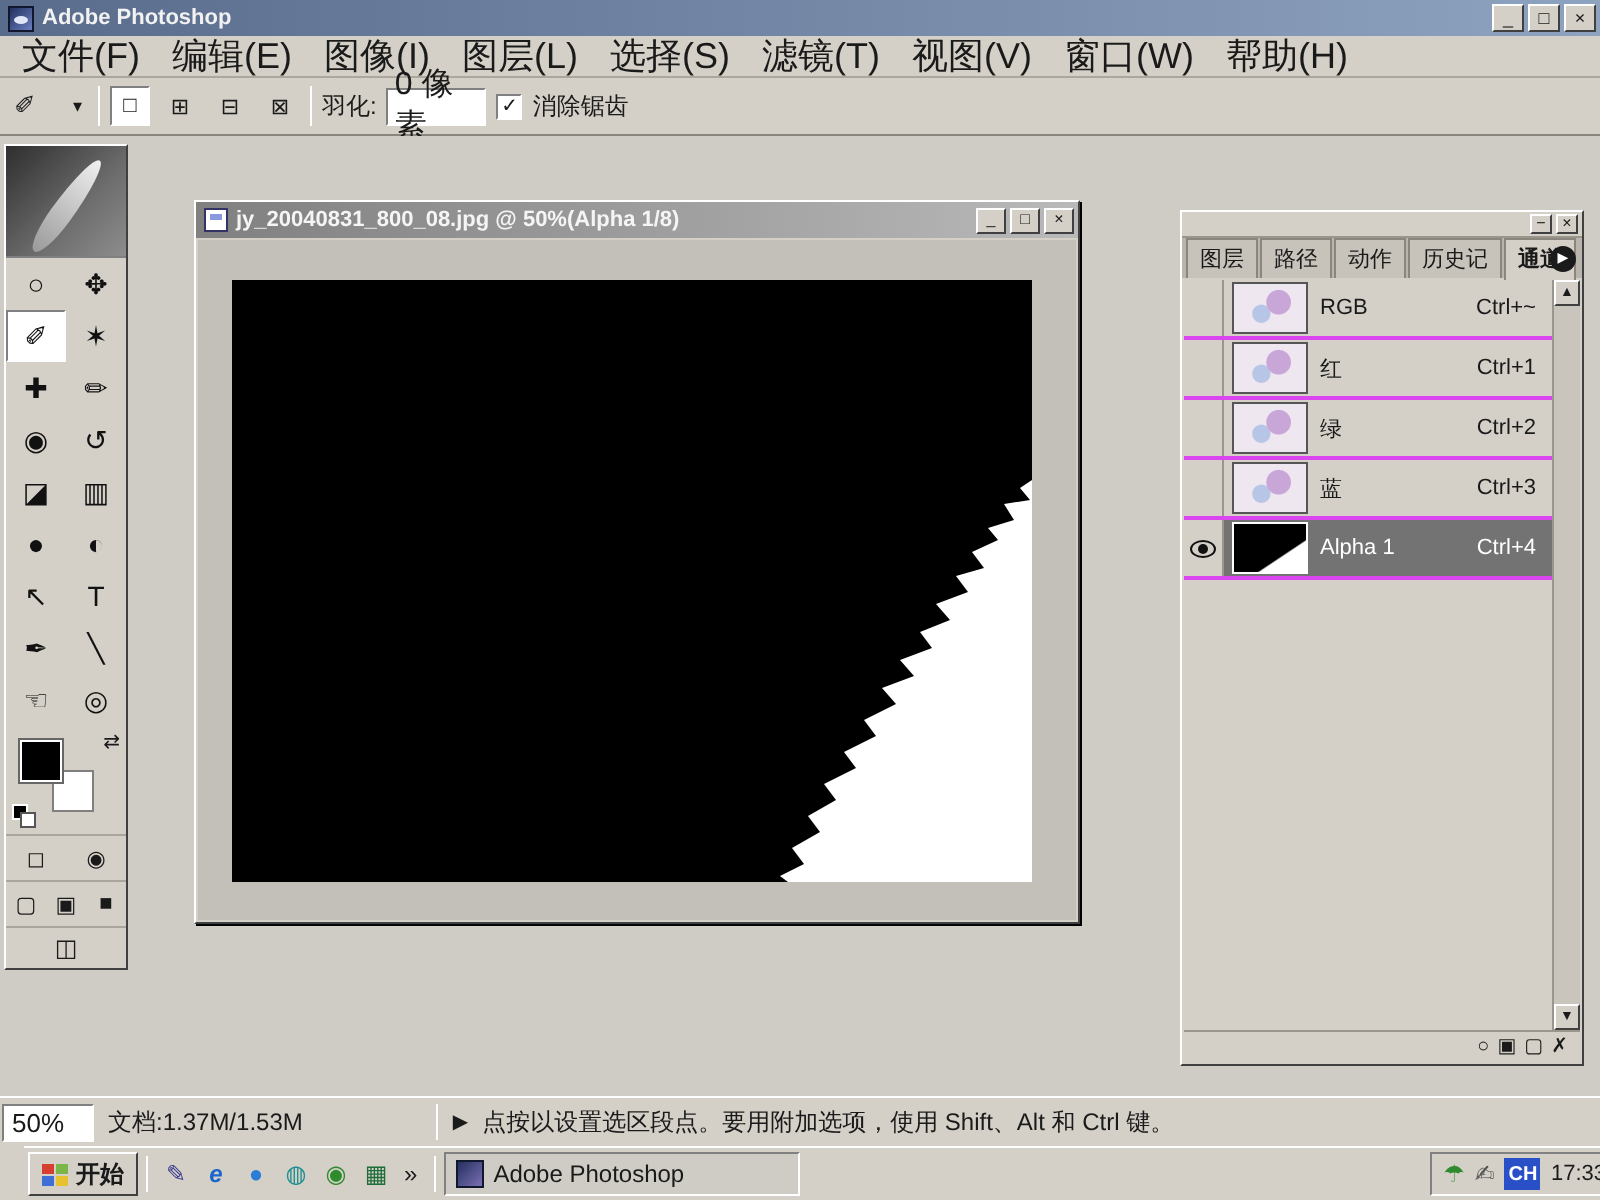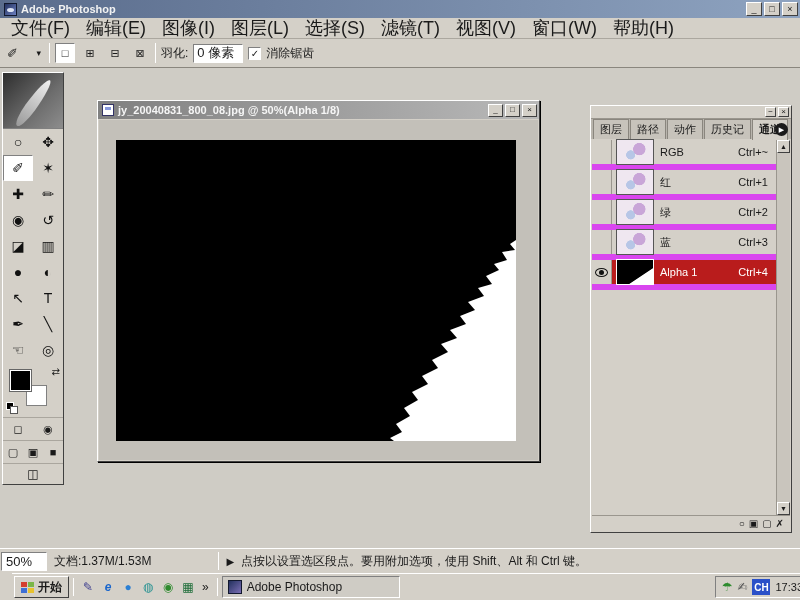--- a/index.html
+++ b/index.html
@@ -28,21 +28,21 @@
     display:flex; align-items:center; gap:5px; padding:0 4px; border-bottom:1px solid #8a867e; }
   .toolpreset { width:40px; height:23px; display:flex; align-items:center; justify-content:space-between;
     padding:0 3px; background:#d4d0c8; }
   .tpglyph { font-size:13px; }
   .tpdrop { font-size:9px; }
   .vsep { width:1px; height:20px; background:#8a867e; border-right:1px solid #fff; }
   .modebtn { width:20px; height:20px; font-size:11px; text-align:center; background:#d4d0c8; }
   .modebtn.selected { background:#fff; border:1px solid; border-color:#808080 #fff #fff #808080; }
   .optlabel { font-size:12px; }
   .feather-input { width:50px; height:19px; background:#fff; display:inline-flex; align-items:center;
-    padding:0 3px; font-size:13px; border-top:1px solid #808080; border-left:1px solid #808080;
+    padding:0 3px; font-size:16px; border-top:1px solid #808080; border-left:1px solid #808080;
     border-right:1px solid #fff; border-bottom:1px solid #fff; }
   .checkbox { width:13px; height:13px; background:#fff; display:inline-flex; align-items:center; justify-content:center;
     font-size:10px; border-top:1px solid #808080; border-left:1px solid #808080;
     border-right:1px solid #fff; border-bottom:1px solid #fff; }
 
   
   #workspace { position:absolute; left:0; top:68px; width:800px; height:480px; background:#cfccc5; }
 
   
   #toolpalette { position:absolute; left:2px; top:4px; width:62px; background:#d4d0c8;
@@ -84,26 +84,26 @@
     justify-content:flex-end; gap:2px; padding:0 2px; }
   .pbtn { width:11px; height:10px; background:#d4d0c8; font-size:8px; line-height:8px; text-align:center;
     border-top:1px solid #fff; border-left:1px solid #fff; border-right:1px solid #404040; border-bottom:1px solid #404040; }
   .tabs { height:20px; background:#b9b5ad; display:flex; align-items:flex-end; padding:2px 2px 0 2px; gap:1px; position:relative; }
   .tab { font-size:11px; padding:2px 6px 2px 6px; background:#c7c3bb; border:1px solid #8a867e; border-bottom:none; white-space:nowrap; overflow:hidden;font-family:Liberation Serif, serif; }
   .tab.active { background:#d4d0c8; position:relative; top:1px; padding-bottom:3px; font-weight:bold; }
   .palmenu { position:absolute; right:3px; top:4px; width:13px; height:13px; border-radius:50%; background:#1a1a1a;
     color:#fff; font-size:7px; line-height:13px; text-align:center; }
   .chanbody { position:absolute; left:1px; right:1px; top:34px; bottom:17px; display:flex; background:#d4d0c8; }
   .rows { flex:1; }
-  .chrow { display:flex; height:30px; border-bottom:6px solid #d946ef; }
+  .chrow { display:flex; height:30px; border-bottom:2px solid #d946ef; }
   .eyecell { width:20px; border-right:1px solid #9a968e; display:flex; align-items:center; justify-content:center; background:#d4d0c8; }
   .eye { width:13px; height:9px; border:1px solid #111; border-radius:50%; position:relative; }
   .eye::after { content:""; position:absolute; left:3px; top:1px; width:5px; height:5px; border-radius:50%; background:#111; }
   .chmain { flex:1; display:flex; align-items:center; }
-  .chmain.selected { background:#b91c1c; color:#fff; }
+  .chmain.selected { background:#737373; color:#fff; }
   .thumb { width:38px; height:26px; margin:0 6px 0 4px; border:1px solid #555; flex:none; }
   .trgb { background:
       radial-gradient(circle at 62% 38%, #c9a6d8 0 22%, transparent 24%),
       radial-gradient(circle at 38% 62%, #b7c6e6 0 16%, transparent 18%),
       #efe7f0; }
   .talpha { background:linear-gradient(to bottom right,#000 66%,#fff 68%); border-color:#fff; }
   .chname { font-size:11px; }
   .chkey { margin-left:auto; font-size:11px; padding-right:8px; }
   .scrollbar { width:14px; background:#c9c5bd; border-left:1px solid #9a968e; display:flex; flex-direction:column; }
   .sb { width:13px; height:13px; background:#d4d0c8; font-size:7px; line-height:12px; text-align:center;

